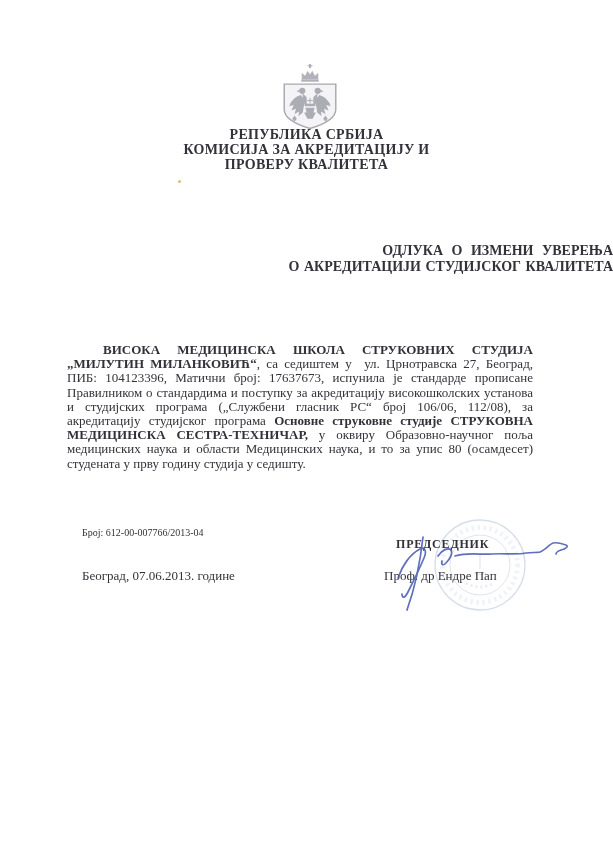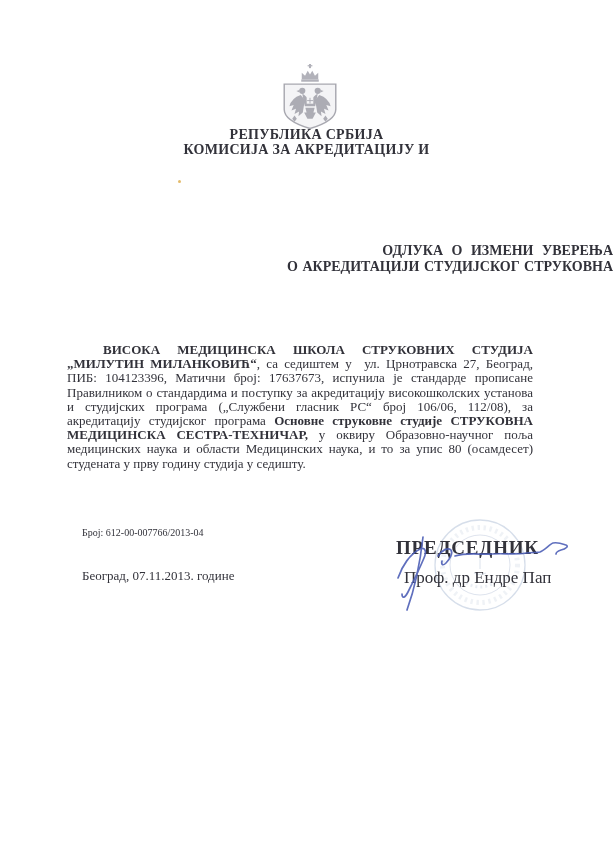--- a/index.html
+++ b/index.html
@@ -50,24 +50,24 @@
     line-height:14.2px;
     text-align:justify;
   }
   .body-block p{margin:0;text-indent:36px;}
   .body-block .b{font-weight:bold;}
   
   .ref-number{position:absolute;top:527px;left:82px;font-size:10px;}
   .place-date{position:absolute;top:568px;left:82px;font-size:13px;}
   .sig-role{
     position:absolute;top:537px;left:396px;
-    font-size:19px;font-weight:bold;letter-spacing:0.8px;
+    font-size:12px;font-weight:bold;letter-spacing:0.8px;
     z-index:2;
   }
-  .sig-name{position:absolute;top:568px;left:404px;font-size:17px;z-index:2;}
+  .sig-name{position:absolute;top:568px;left:384px;font-size:13px;z-index:2;}
   .stamp-svg{position:absolute;left:432px;top:517px;z-index:1;}
   .signature-svg{position:absolute;left:380px;top:530px;z-index:3;}
   .scan-dot{
     position:absolute;left:178px;top:180px;width:3px;height:3px;
     background:#d9a43a;border-radius:50%;opacity:.75;
   }
 </style>
 </head>
 <body>
 
@@ -103,33 +103,34 @@
       <path d="M43,50 l2.2,3 -2.2,3 -2.2,-3 Z"></path>
     </g>
 
     <rect x="24.8" y="32.5" width="6.4" height="6" fill="#f4f4f6"></rect>
     <path d="M28,32.8 v5.4 M25.2,35.5 h5.8" stroke="#a8a8b0" stroke-width="0.9" fill="none"></path>
   </svg>
 
   <div class="org-block">
     <div>РЕПУБЛИКА СРБИЈА</div>
     <div>КОМИСИЈА ЗА АКРЕДИТАЦИЈУ И</div>
+    <div>ПРОВЕРУ КВАЛИТЕТА</div>
   </div>
 
   <div class="title-block">
     <div class="title-line-1">ОДЛУКА О ИЗМЕНИ УВЕРЕЊА</div>
-    <div class="title-line-2">О АКРЕДИТАЦИЈИ СТУДИЈСКОГ СТРУКОВНА</div>
+    <div class="title-line-2">О АКРЕДИТАЦИЈИ СТУДИЈСКОГ КВАЛИТЕТА</div>
   </div>
 
   <div class="body-block">
     <p><span class="b">ВИСОКА МЕДИЦИНСКА ШКОЛА СТРУКОВНИХ СТУДИЈА „МИЛУТИН МИЛАНКОВИЋ“</span><span>, са седиштем у &nbsp;ул. Црнотравска 27, Београд, ПИБ: 104123396, Матични број: 17637673, испунила је стандарде прописане Правилником о стандардима и поступку за акредитацију високошколских установа и студијских програма („Службени гласник РС“ број 106/06, 112/08), за акредитацију студијског програма </span><span class="b">Основне струковне студије СТРУКОВНА МЕДИЦИНСКА СЕСТРА-ТЕХНИЧАР,</span><span> у оквиру Образовно-научног поља медицинских наука и области Медицинских наука, и то за упис 80 (осамдесет) студената у прву годину студија у седишту.</span></p>
   </div>
 
   <div class="ref-number">Број: 612-00-007766/2013-04</div>
-  <div class="place-date">Београд, 07.11.2013. године</div>
+  <div class="place-date">Београд, 07.06.2013. године</div>
 
   <svg class="stamp-svg" viewBox="0 0 100 100" width="100" height="100" aria-hidden="true">
     <g fill="none" stroke="var(--stamp)">
       <circle cx="48" cy="48" r="45" stroke-width="1.3" opacity="0.55"></circle>
       <circle cx="48" cy="48" r="37.5" stroke-width="5" stroke-dasharray="2.4 3.6" opacity="0.22"></circle>
       <circle cx="48" cy="48" r="30" stroke-width="1" opacity="0.45"></circle>
       <path d="M48,38 v14 M42,56 q6,3 12,0" stroke-width="1.2" opacity="0.4"></path>
       <path d="M34,66 q14,8 28,0" stroke-width="3" stroke-dasharray="2 3" opacity="0.3"></path>
     </g>
   </svg>

